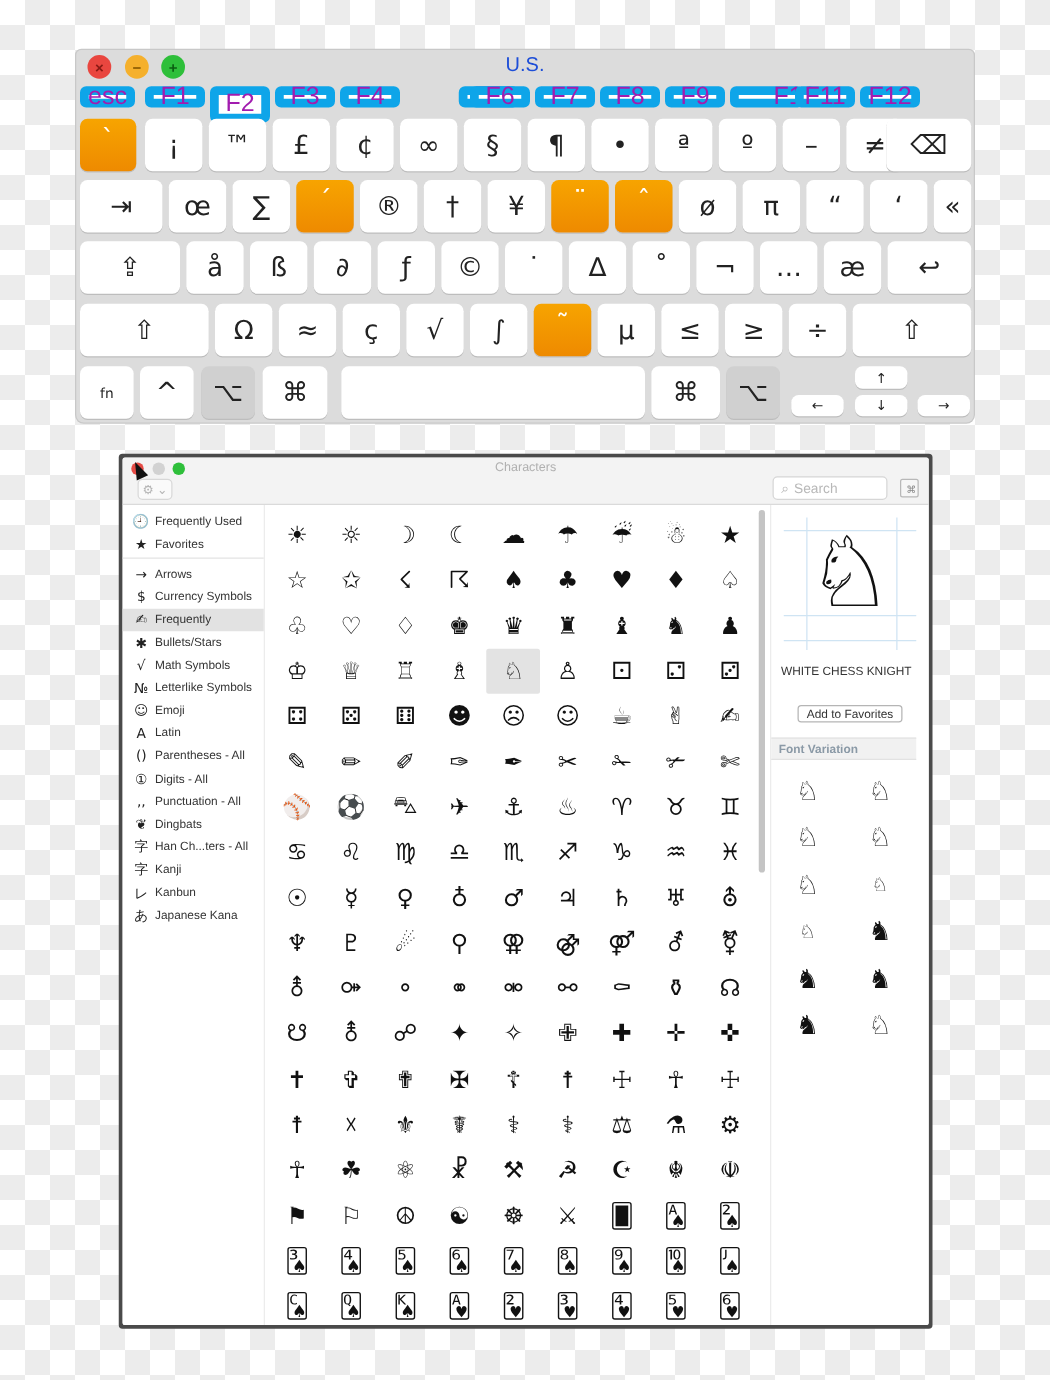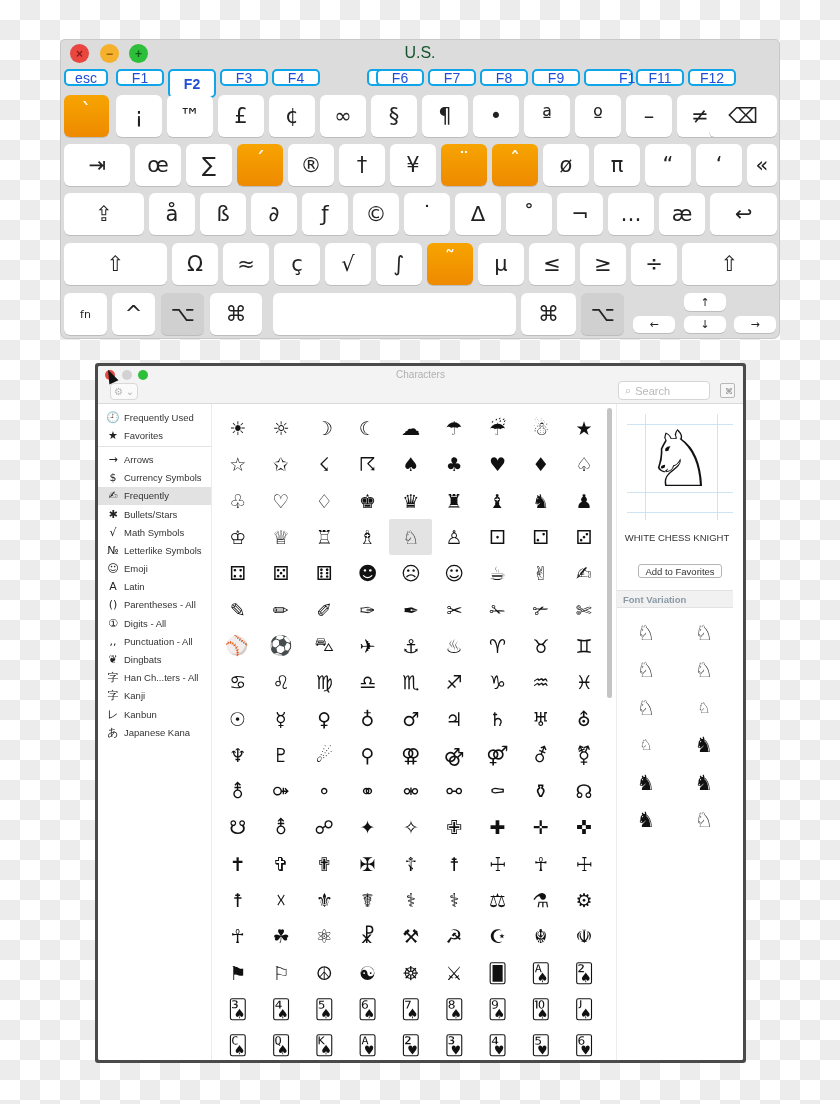--- a/index.html
+++ b/index.html
@@ -20,26 +20,26 @@
     position: absolute; left: 61px; top: 40px; width: 718px; height: 298px;
     background: #dcdcdc; border-radius: 4px 4px 6px 6px;
     box-shadow: 0 0 0 1px #c8c8c8;
   }
   .kbd-titlebar { position: relative; height: 26px; }
   .traffic { position: absolute; top: 4px; width: 19px; height: 19px; border-radius: 50%;
     display: flex; align-items: center; justify-content: center; font-size: 12px; font-weight: bold; line-height: 1; }
   .t-close { left: 9px; background: #e9463f; color: #8a1a14; }
   .t-min { left: 39px; background: #f5b02c; color: #8a5a00; }
   .t-max { left: 68px; background: #2ebf3a; color: #0b5e12; }
-  .kbd-title { position: absolute; left: 0; right: 0; top: 4px; text-align: center; color: #14532d; font-size: 16px; }
+  .kbd-title { position: absolute; left: 0; right: 0; top: 4px; text-align: center; color: #1d4ed8; font-size: 16px; }
 
   .key { position: absolute; background: #ffffff; border-radius: 6px; display: flex;
     align-items: center; justify-content: center; color: #222; font-size: 22px;
     box-shadow: 0 1px 0 #bdbdbd; font-family: "DejaVu Sans", sans-serif; }
-  .key.fn-key { border-radius: 5px; font-size: 14px; border: 2px solid #0ea5e9; color: #1d4ed8; font-family: "Liberation Sans", sans-serif; box-shadow: none; }
+  .key.fn-key { border-radius: 5px; font-size: 20px; border: 7px solid #0ea5e9; color: #a21caf; font-family: "Liberation Sans", sans-serif; box-shadow: none; }
   .key.dead { background: linear-gradient(#f7a400, #ee8a00); color: #fff; align-items: flex-start; padding-top: 4px; }
   .key.mod-active { background: #d0d0d0; }
   .key.small { font-size: 11px; }
 
   
   .chars-frame {
     position: absolute; left: 95px; top: 363px; width: 651px; height: 700px;
     background: #4a4a4a; border-radius: 3px; padding: 3px;
   }
   .chars-window { position: relative; width: 100%; height: 100%; background: #ffffff; overflow: hidden; border-radius: 2px; }
@@ -92,21 +92,21 @@
 <div class="kbd-window">
   <div class="kbd-titlebar">
     <div class="traffic t-close">×</div>
     <div class="traffic t-min">−</div>
     <div class="traffic t-max">+</div>
     <div class="kbd-title">U.S.</div>
   </div>
   <div id="kbd-keys">
       <div class="key fn-key" style="left: 3px; top: 29px; width: 44px; height: 17px;">esc</div>
       <div class="key fn-key" style="left: 55px; top: 29px; width: 48px; height: 17px;">F1</div>
-      <div class="key fn-key" style="left: 107px; top: 29px; width: 48px; height: 29px; font-weight: bold;">F2</div>
+      <div class="key fn-key" style="left: 107px; top: 29px; width: 48px; height: 29px;">F2</div>
       <div class="key fn-key" style="left: 159px; top: 29px; width: 48px; height: 17px;">F3</div>
       <div class="key fn-key" style="left: 211px; top: 29px; width: 48px; height: 17px;">F4</div>
       <div class="key fn-key" style="left: 263px; top: 29px; width: 48px; height: 17px; margin-left: 43px;">F5</div>
       <div class="key fn-key" style="left: 315px; top: 29px; width: 48px; height: 17px;">F6</div>
       <div class="key fn-key" style="left: 367px; top: 29px; width: 48px; height: 17px;">F7</div>
       <div class="key fn-key" style="left: 419px; top: 29px; width: 48px; height: 17px;">F8</div>
       <div class="key fn-key" style="left: 471px; top: 29px; width: 48px; height: 17px;">F9</div>
       <div class="key fn-key" style="left: 523px; top: 29px; width: 48px; height: 17px; padding-left: 45px;">F10</div>
       <div class="key fn-key" style="left: 575px; top: 29px; width: 48px; height: 17px;">F11</div>
       <div class="key fn-key" style="left: 627px; top: 29px; width: 48px; height: 17px;">F12</div>

